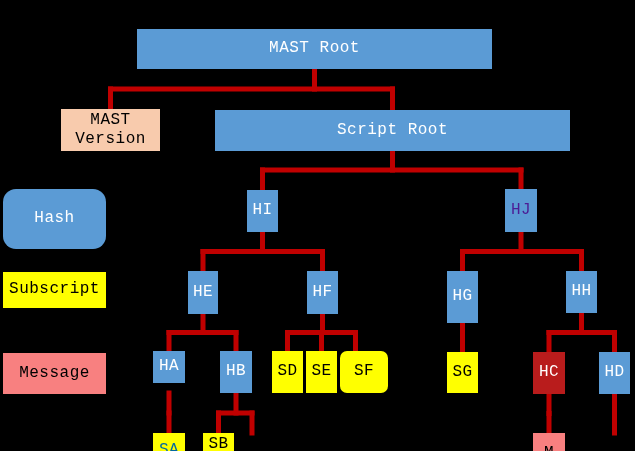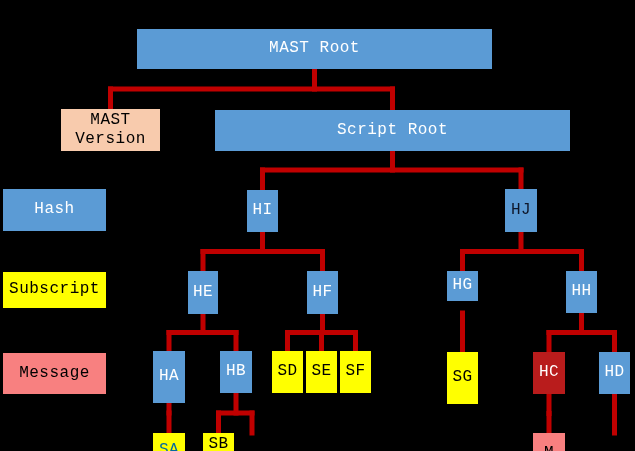--- a/index.html
+++ b/index.html
@@ -97,33 +97,33 @@
       </g>
       <g>
         <line x1="614.5" y1="368" x2="614.5" y2="387.5" stroke="#c00000" stroke-width="5" stroke-linecap="square"></line>
         <line x1="614.5" y1="387.5" x2="614.5" y2="407" stroke="#c00000" stroke-width="5" stroke-linecap="square"></line>
       </g>
     </svg>
 <div class="node" style="left: 137px; top: 3px; width: 355px; height: 40px; background: rgb(91, 155, 213); color: rgb(255, 255, 255);">MAST Root</div>
     <div class="node" style="left: 61px; top: 83px; width: 99px; height: 42px; background: rgb(248, 203, 173); color: rgb(0, 0, 0);">MAST
 Version</div>
     <div class="node" style="left: 215px; top: 84px; width: 355px; height: 41px; background: rgb(91, 155, 213); color: rgb(255, 255, 255);">Script Root</div>
-    <div class="node" style="left: 3px; top: 163px; width: 103px; height: 42px; background: rgb(91, 155, 213); color: rgb(255, 255, 255);">Hash</div>
+    <div class="node" style="left: 3px; top: 163px; width: 103px; height: 60px; background: rgb(91, 155, 213); color: rgb(255, 255, 255); border-radius: 13px;">Hash</div>
     <div class="node" style="left: 247px; top: 164px; width: 31px; height: 42px; background: rgb(91, 155, 213); color: rgb(255, 255, 255);">HI</div>
-    <div class="node" style="left: 505px; top: 163px; width: 32px; height: 43px; background: rgb(91, 155, 213); color: #0f172a;">HJ</div>
+    <div class="node" style="left: 505px; top: 163px; width: 32px; height: 43px; background: rgb(91, 155, 213); color: #4c1d95;">HJ</div>
     <div class="node" style="left: 3px; top: 246px; width: 103px; height: 36px; background: rgb(255, 255, 0); color: rgb(0, 0, 0);">Subscript</div>
     <div class="node" style="left: 188px; top: 245px; width: 30px; height: 43px; background: rgb(91, 155, 213); color: rgb(255, 255, 255);">HE</div>
     <div class="node" style="left: 307px; top: 245px; width: 31px; height: 43px; background: rgb(91, 155, 213); color: rgb(255, 255, 255);">HF</div>
-    <div class="node" style="left: 447px; top: 245px; width: 31px; height: 30px; background: rgb(91, 155, 213); color: rgb(255, 255, 255);">HG</div>
+    <div class="node" style="left: 447px; top: 245px; width: 31px; height: 52px; background: rgb(91, 155, 213); color: rgb(255, 255, 255);">HG</div>
     <div class="node" style="left: 566px; top: 245px; width: 31px; height: 42px; background: rgb(91, 155, 213); color: rgb(255, 255, 255);">HH</div>
     <div class="node" style="left: 3px; top: 327px; width: 103px; height: 41px; background: rgb(248, 128, 128); color: rgb(0, 0, 0);">Message</div>
-    <div class="node" style="left: 153px; top: 325px; width: 32px; height: 52px; background: rgb(91, 155, 213); color: rgb(255, 255, 255);">HA</div>
+    <div class="node" style="left: 153px; top: 325px; width: 32px; height: 32px; background: rgb(91, 155, 213); color: rgb(255, 255, 255);">HA</div>
     <div class="node" style="left: 220px; top: 325px; width: 32px; height: 42px; background: rgb(91, 155, 213); color: rgb(255, 255, 255);">HB</div>
     <div class="node" style="left: 272px; top: 325px; width: 31px; height: 42px; background: rgb(255, 255, 0); color: rgb(0, 0, 0);">SD</div>
     <div class="node" style="left: 306px; top: 325px; width: 31px; height: 42px; background: rgb(255, 255, 0); color: rgb(0, 0, 0);">SE</div>
-    <div class="node" style="left: 340px; top: 325px; width: 31px; height: 42px; background: rgb(255, 255, 0); color: rgb(0, 0, 0);">SF</div>
-    <div class="node" style="left: 447px; top: 326px; width: 31px; height: 52px; background: rgb(255, 255, 0); color: rgb(0, 0, 0);">SG</div>
+    <div class="node" style="left: 340px; top: 325px; width: 48px; height: 42px; background: rgb(255, 255, 0); color: rgb(0, 0, 0); border-radius: 7px;">SF</div>
+    <div class="node" style="left: 447px; top: 326px; width: 31px; height: 41px; background: rgb(255, 255, 0); color: rgb(0, 0, 0);">SG</div>
     <div class="node" style="left: 533px; top: 326px; width: 32px; height: 42px; background: #b91c1c; color: rgb(255, 255, 255);">HC</div>
     <div class="node" style="left: 599px; top: 326px; width: 31px; height: 42px; background: rgb(91, 155, 213); color: rgb(255, 255, 255);">HD</div>
     <div class="node" style="left: 153px; top: 407px; width: 32px; height: 35px; background: rgb(255, 255, 0); color: #0369a1;">SA</div>
     <div class="node" style="left: 203px; top: 407px; width: 31px; height: 24px; background: rgb(255, 255, 0); color: rgb(0, 0, 0);">SB</div>
     <div class="node" style="left: 533px; top: 407px; width: 32px; height: 41px; background: rgb(248, 128, 128); color: rgb(0, 0, 0);">M</div>
   </div>
 
 </body></html>

